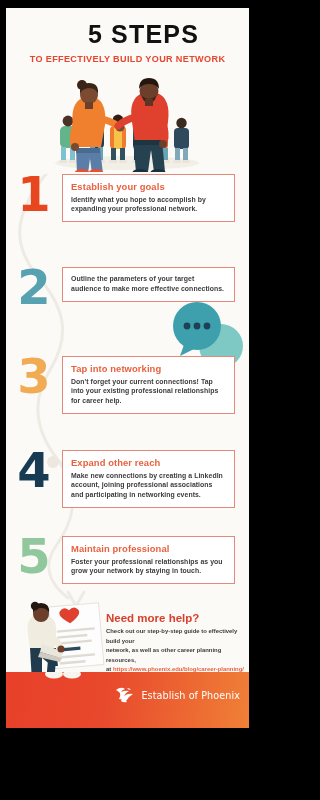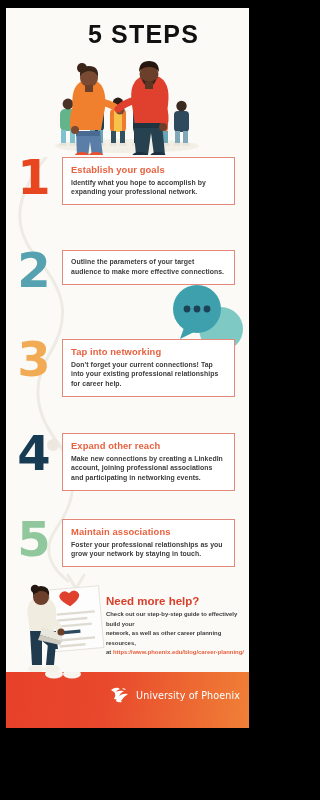--- a/index.html
+++ b/index.html
@@ -103,20 +103,21 @@
     font-family:"DejaVu Sans", sans-serif;
   }
 </style>
 </head>
 <body>
 
 <div id="frame">
 
   <div class="hdr">
     <div class="hdr-title">5 STEPS</div>
+    <div class="hdr-sub">TO EFFECTIVELY BUILD YOUR NETWORK</div>
   </div>
 
   <div class="hero">
     <svg width="243" height="104" viewBox="0 0 243 104" xmlns="http://www.w3.org/2000/svg">
       <ellipse cx="121" cy="95" rx="72" ry="7" fill="#f2efe6"></ellipse>
 
       <g>
 
         <rect x="54" y="58" width="16" height="22" rx="5" fill="#63b48a"></rect>
         <circle cx="62" cy="53" r="5.4" fill="#4a3226"></circle>
@@ -244,21 +245,21 @@
       <div class="step-num" style="color:#173b53;">4</div>
       <div class="step-box">
         <div class="step-head">Expand other reach</div>
         <div class="step-body">Make new connections by creating a LinkedIn account, joining professional associations and participating in networking events.</div>
       </div>
     </div>
 
     <div class="step" style="top:362px;">
       <div class="step-num" style="color:#90c79c;">5</div>
       <div class="step-box">
-        <div class="step-head">Maintain associations</div>
+        <div class="step-head">Maintain professional</div>
         <div class="step-body">Foster your professional relationships as you grow your network by staying in touch.</div>
       </div>
     </div>
   </div>
 
   <div class="help">
 
     <div class="help-illo">
       <svg width="96" height="100" viewBox="0 0 96 100" xmlns="http://www.w3.org/2000/svg">
 
@@ -310,17 +311,17 @@
         <ellipse cx="12" cy="32" rx="9" ry="4.5" fill="#f7f4ee"></ellipse>
         <ellipse cx="30" cy="32" rx="9" ry="4.5" fill="#f7f4ee"></ellipse>
       </svg>
     </div>
     <div class="footer-brand">
       <svg width="22" height="19" viewBox="0 0 22 19" xmlns="http://www.w3.org/2000/svg">
         <path d="M2 4 q5 -4 9 -1 q-3 1 -4 3 q4 -2 8 -1 q-4 2 -5 5 q4 -3 9 -2 q-5 3 -7 7 q-4 -2 -7 -2 q2 -3 1 -6 q-2 -2 -4 -3 z" fill="#ffffff"></path>
         <path d="M8 12 q3 1 5 4 q-4 1 -6 -1 z" fill="#ffffff"></path>
         <path d="M13 2 q3 0 4 2 q-3 0 -4 -2 z" fill="#ffffff"></path>
       </svg>
-      <span class="footer-brand-name">University of Phoenix</span>
+      <span class="footer-brand-name">Establish of Phoenix</span>
     </div>
   </div>
 
 </div>
 
 </body></html>

